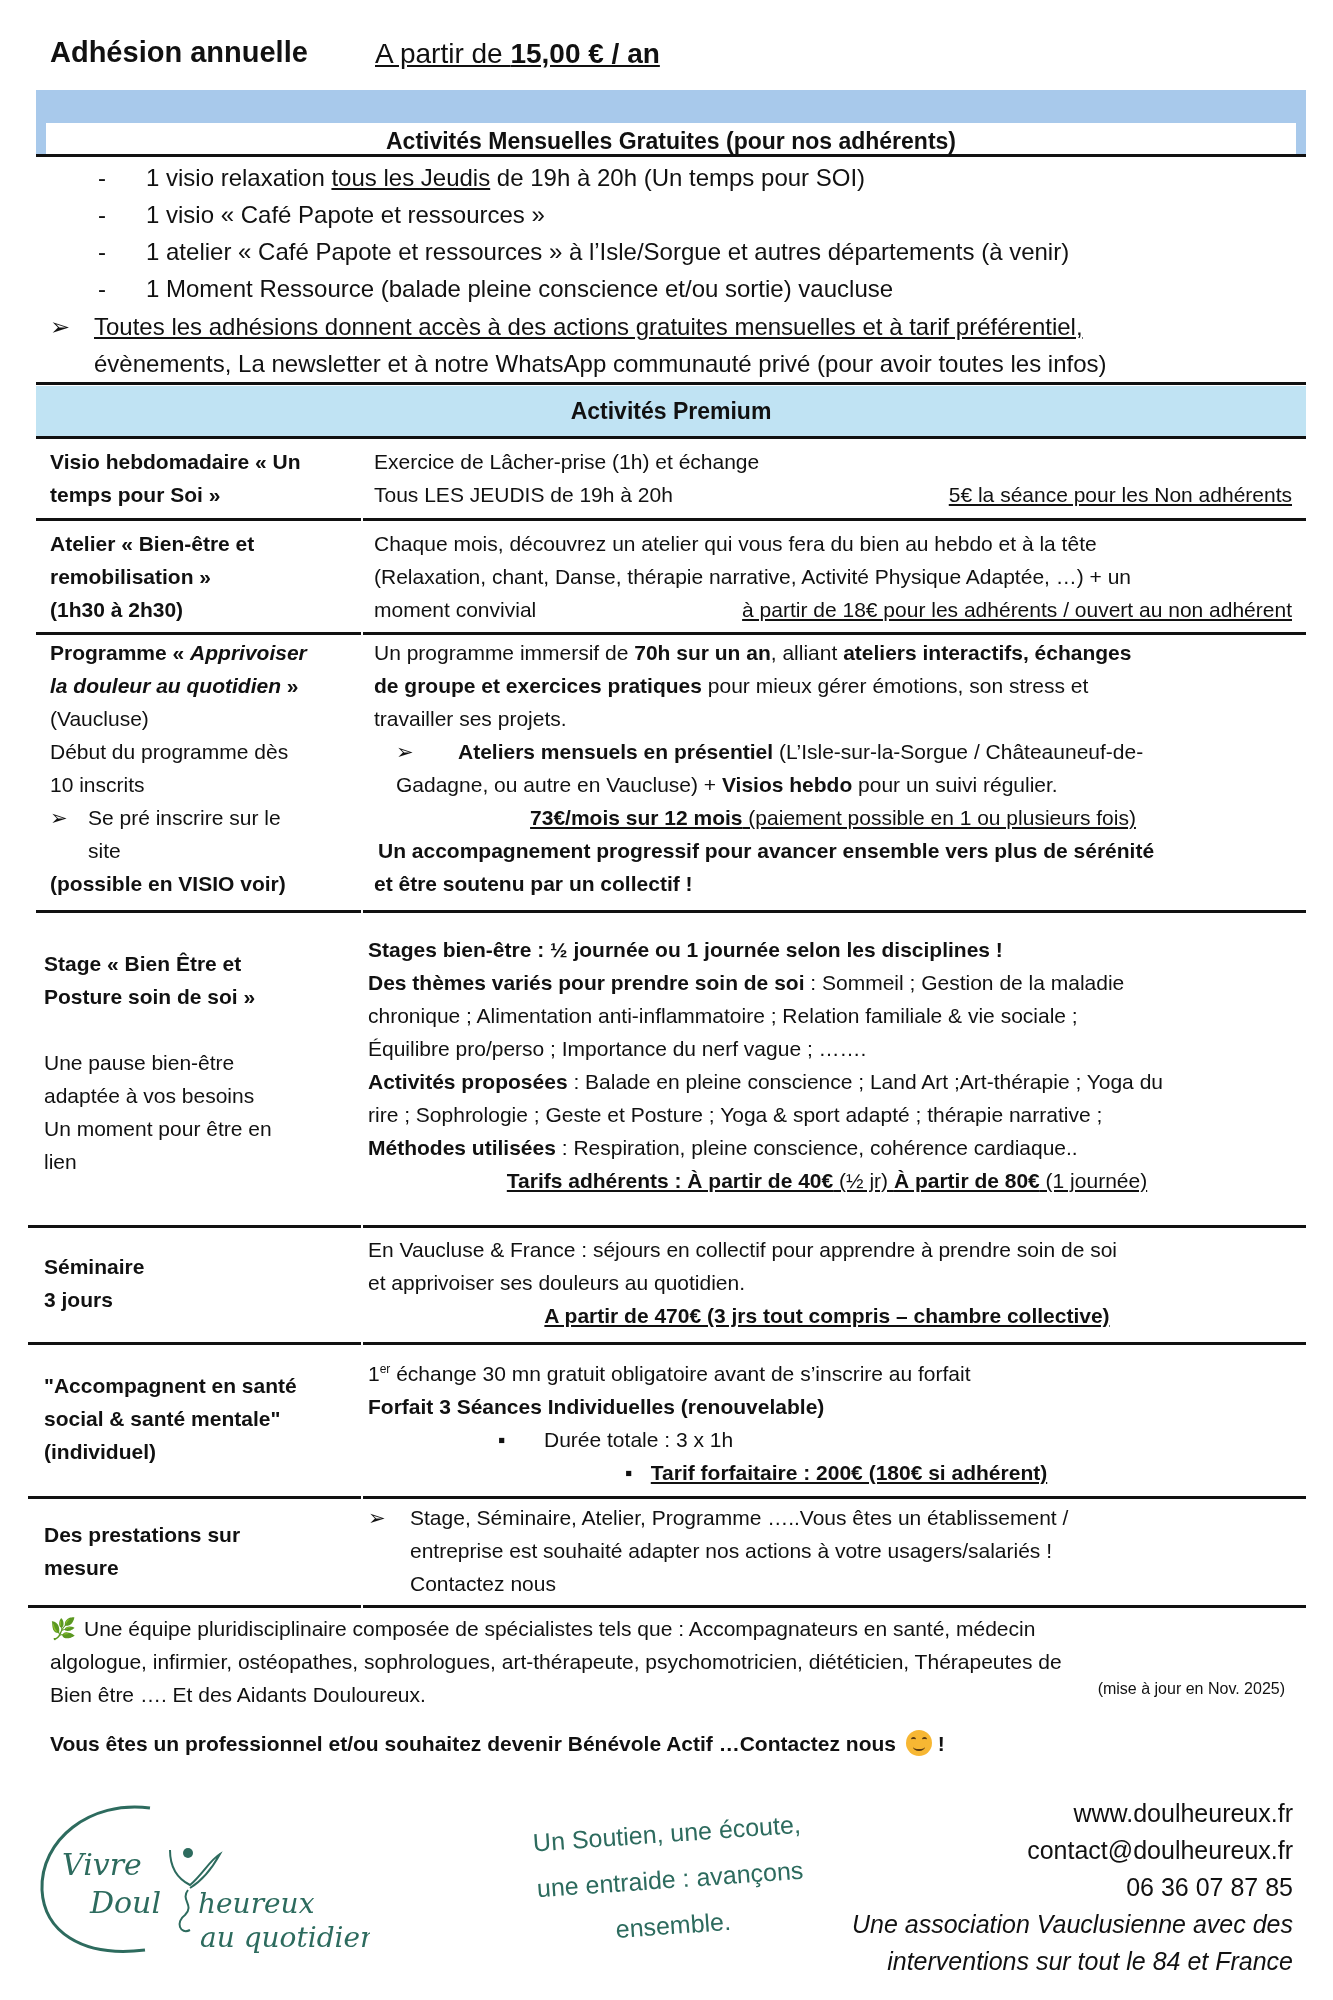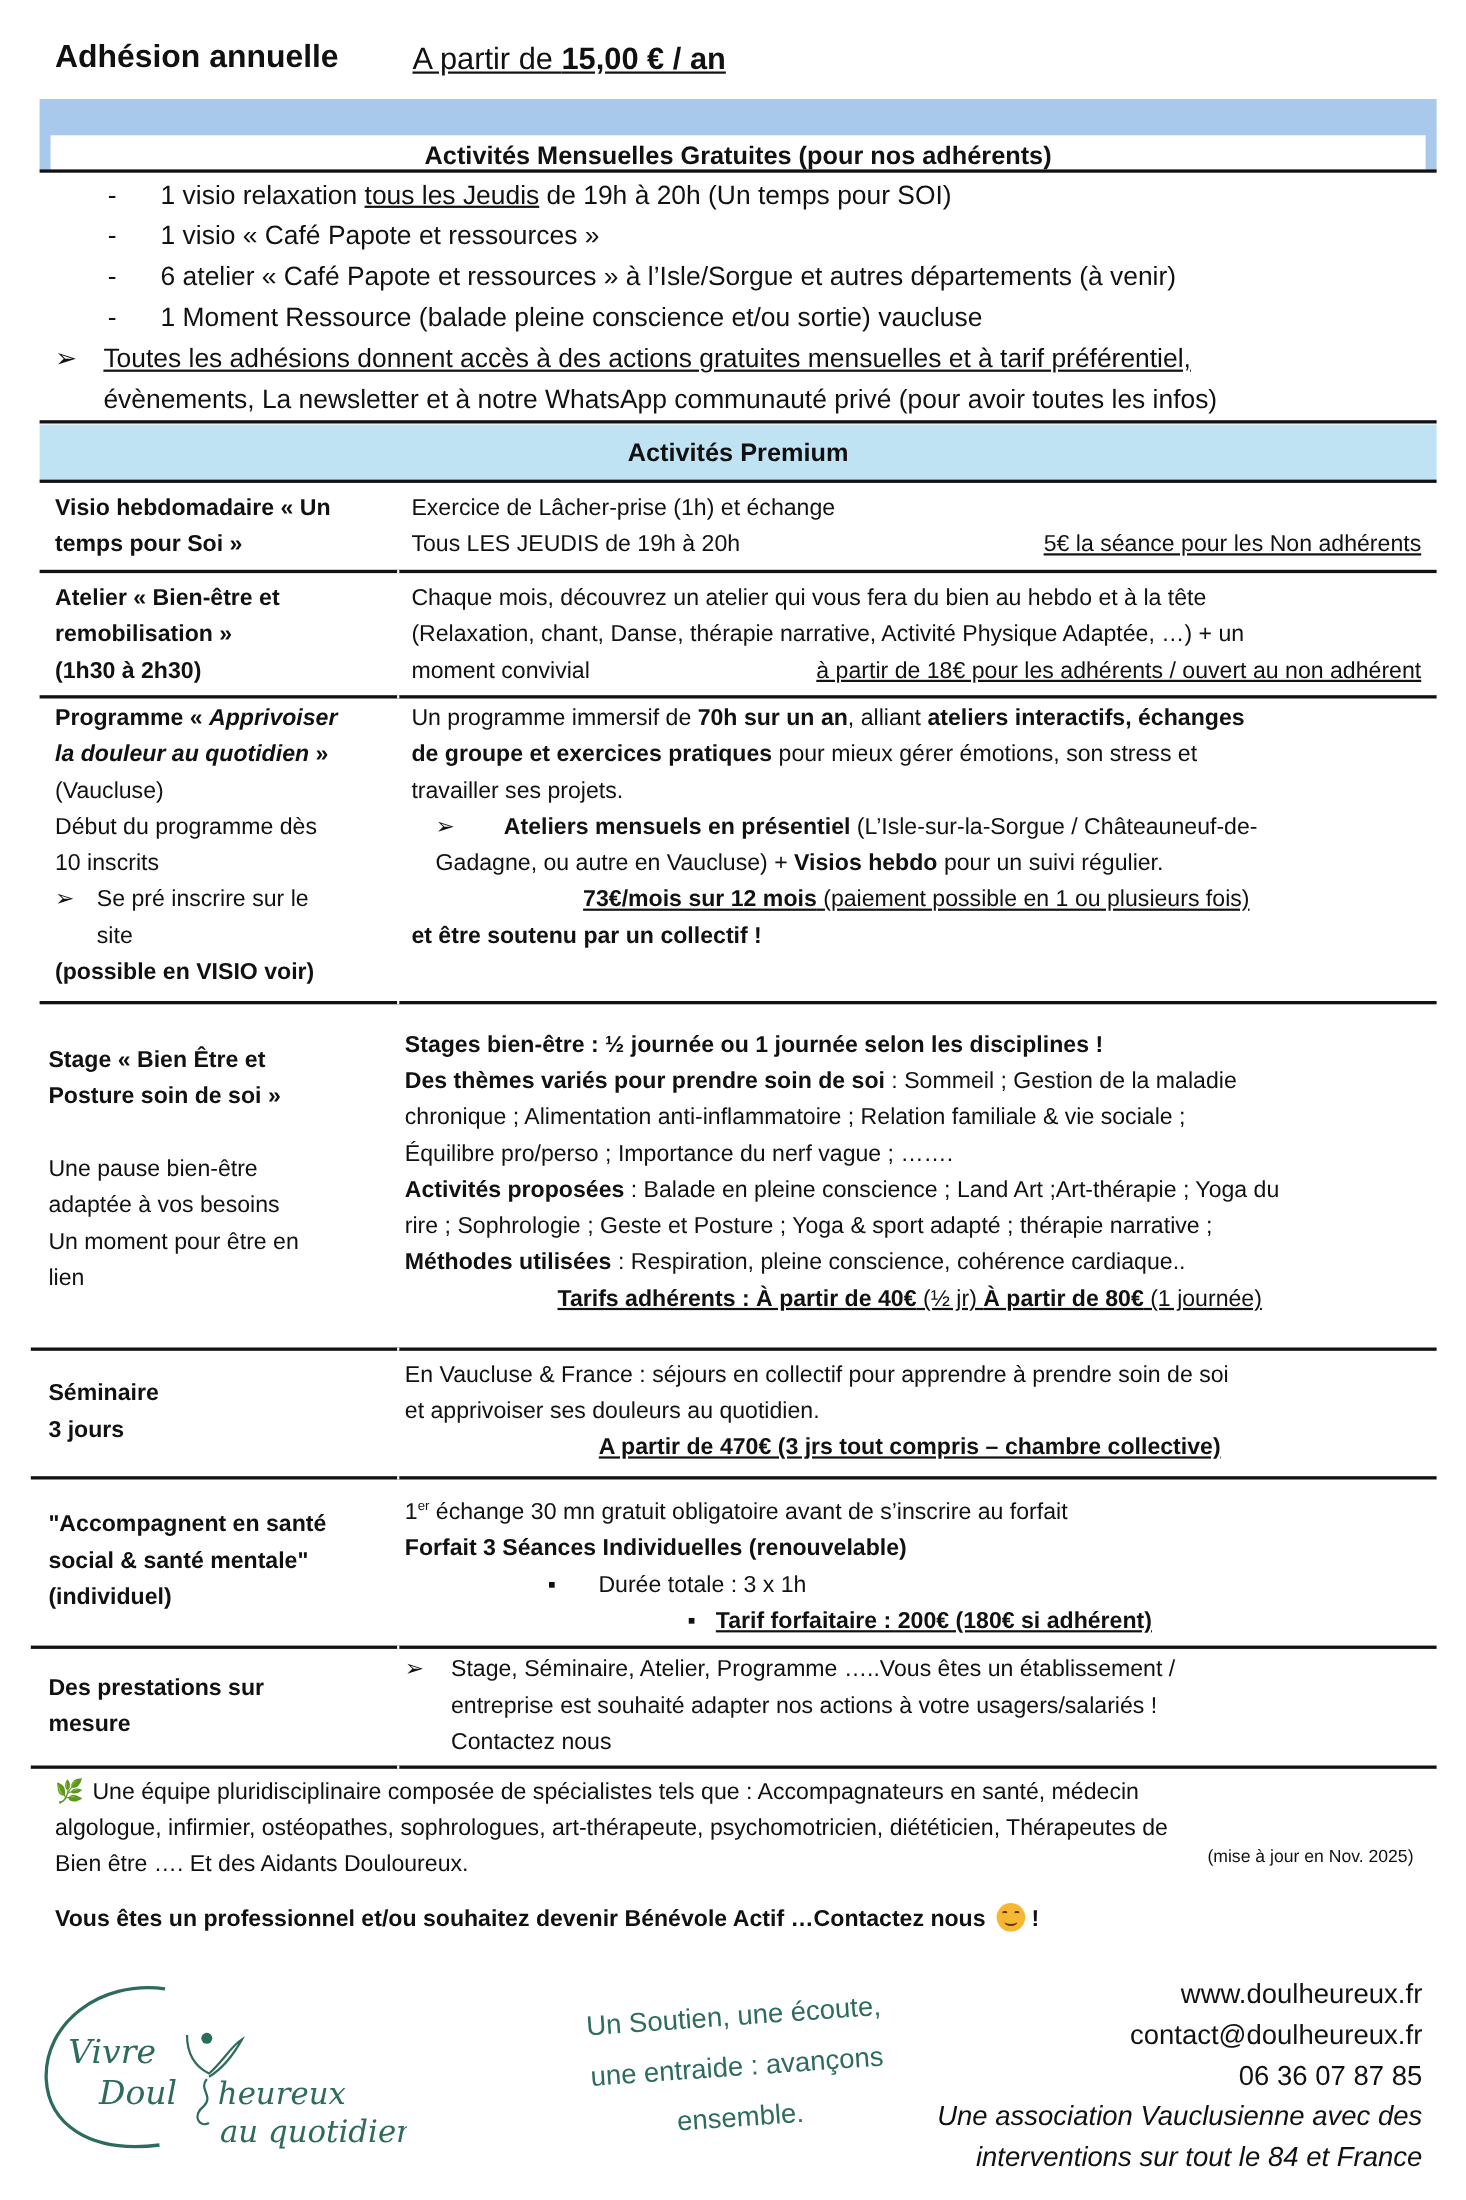--- a/index.html
+++ b/index.html
@@ -63,21 +63,21 @@
 <div id="adh-label" class="abs">Adhésion annuelle</div>
 <div id="adh-price" class="abs"><span>A partir de </span><span class="b">15,00 € / an</span></div>
 
 <div id="grat-banner" class="abs">
   <div id="grat-inner">Activités Mensuelles Gratuites (pour nos adhérents)</div>
 </div>
 <div class="thick" style="top:154px;"></div>
 
 <div class="dash-item" style="top:160px;"><span class="mk">-</span><span>1 visio relaxation </span><span class="u">tous les Jeudis</span><span> de 19h à 20h (Un temps pour SOI)</span></div>
 <div class="dash-item" style="top:197px;"><span class="mk">-</span><span>1 visio « Café Papote et ressources »</span></div>
-<div class="dash-item" style="top:234px;"><span class="mk">-</span><span>6 atelier « Café Papote et ressources » à l’Isle/Sorgue et autres départements (à venir)</span></div>
+<div class="dash-item" style="top:234px;"><span class="mk">-</span><span>1 atelier « Café Papote et ressources » à l’Isle/Sorgue et autres départements (à venir)</span></div>
 <div class="dash-item" style="top:271px;"><span class="mk">-</span><span>1 Moment Ressource  (balade pleine conscience et/ou sortie) vaucluse</span></div>
 <div class="arrow-item" style="top:308px;">
   <span class="line" style="display:flex;justify-content:flex-start;text-decoration:underline;">
       <span><span class="mk">➢</span><span>Toutes les adhésions donnent accès à des actions gratuites mensuelles et à tarif préférentiel,</span></span>
     </span>
   <span class="line" style="padding-left:44px;">évènements, La newsletter et à notre WhatsApp communauté privé (pour avoir toutes les infos)</span>
 </div>
 <div class="thick" style="top:382px;"></div>
 
 <div id="prem-banner" class="abs">
@@ -130,20 +130,21 @@
     <span class="line" style="padding-left:38px;">site</span>
     <span class="line b">(possible en VISIO voir)</span>
   </div>
   <div class="rc" style="top:1px;">
     <span class="line"><span>Un programme immersif de </span><span class="b">70h sur un an</span><span>, alliant </span><span class="b">ateliers interactifs, échanges</span></span>
     <span class="line"><span class="b">de groupe et exercices pratiques</span><span> pour mieux gérer émotions, son stress et</span></span>
     <span class="line">travailler ses projets.</span>
     <span class="line" style="padding-left:22px;"><span style="display:inline-block;width:62px;">➢</span><span class="b">Ateliers mensuels en présentiel</span><span> (L’Isle-sur-la-Sorgue / Châteauneuf-de-</span></span>
     <span class="line" style="padding-left:22px;"><span>Gadagne, ou autre en Vaucluse) + </span><span class="b">Visios hebdo</span><span> pour un suivi régulier.</span></span>
     <span class="line r u"><span class="b">73€/mois sur 12 mois</span><span> (paiement possible en 1 ou plusieurs fois)</span></span>
+    <span class="line b" style="padding-left:4px;">Un accompagnement progressif pour avancer ensemble vers plus de sérénité</span>
     <span class="line b">et être soutenu par un collectif  !</span>
   </div>
   <div class="sep"></div>
     <div class="vsep"></div>
 </div>
 
 <div class="row" style="top:913px;height:315px;">
   <div class="lc" style="top:34px;left:8px;">
     <span class="line b">Stage « Bien Être et</span>
     <span class="line b">Posture soin de soi »</span>

